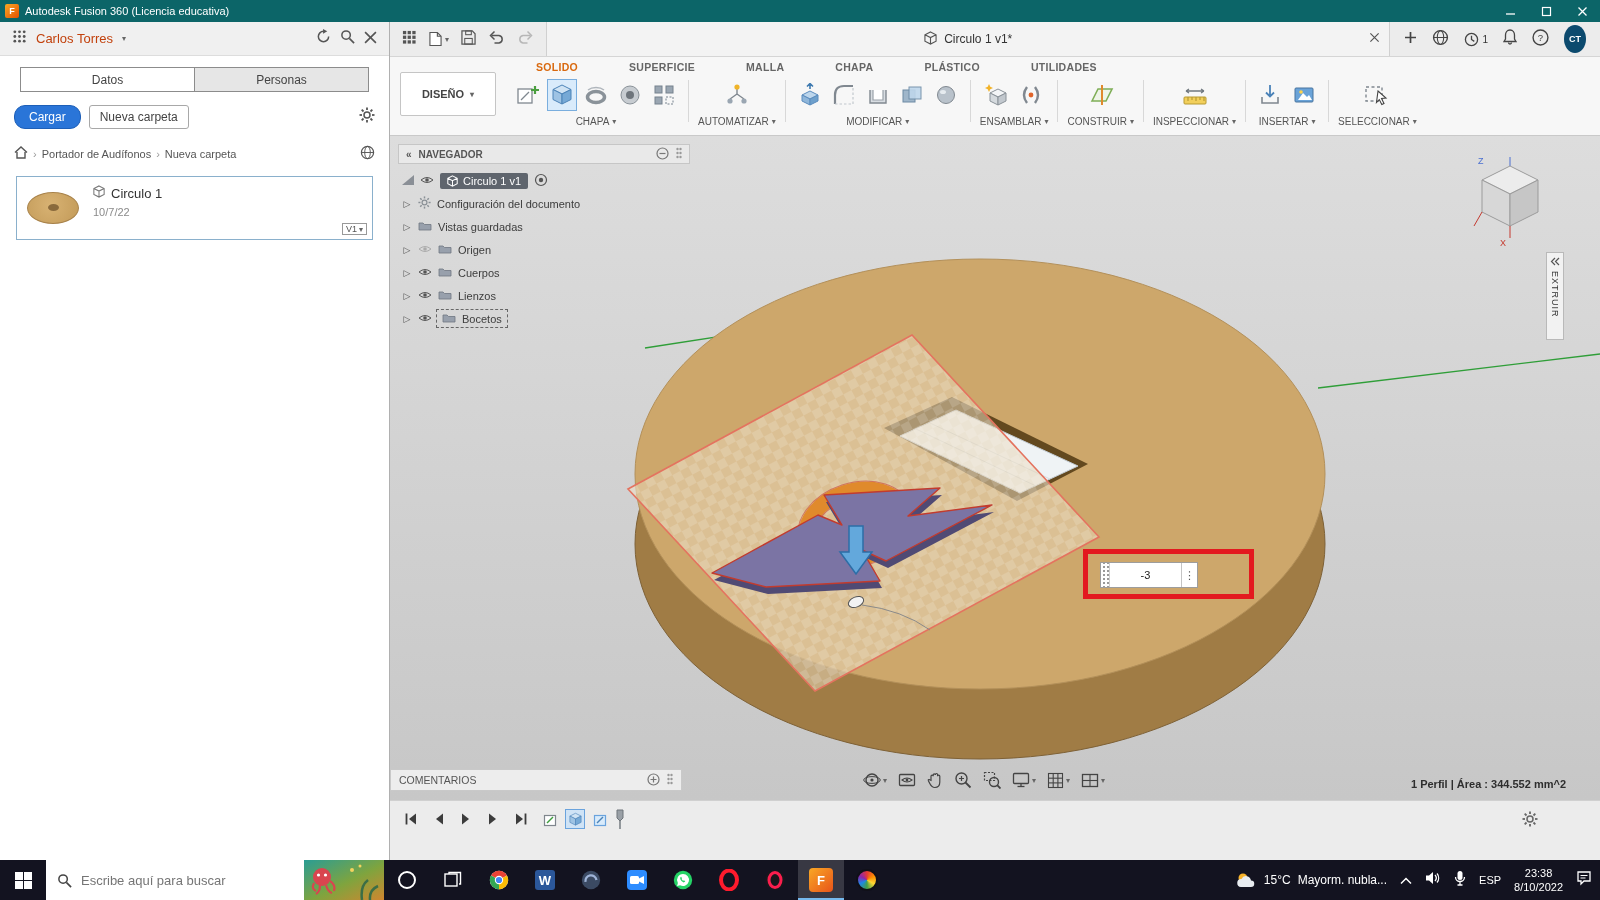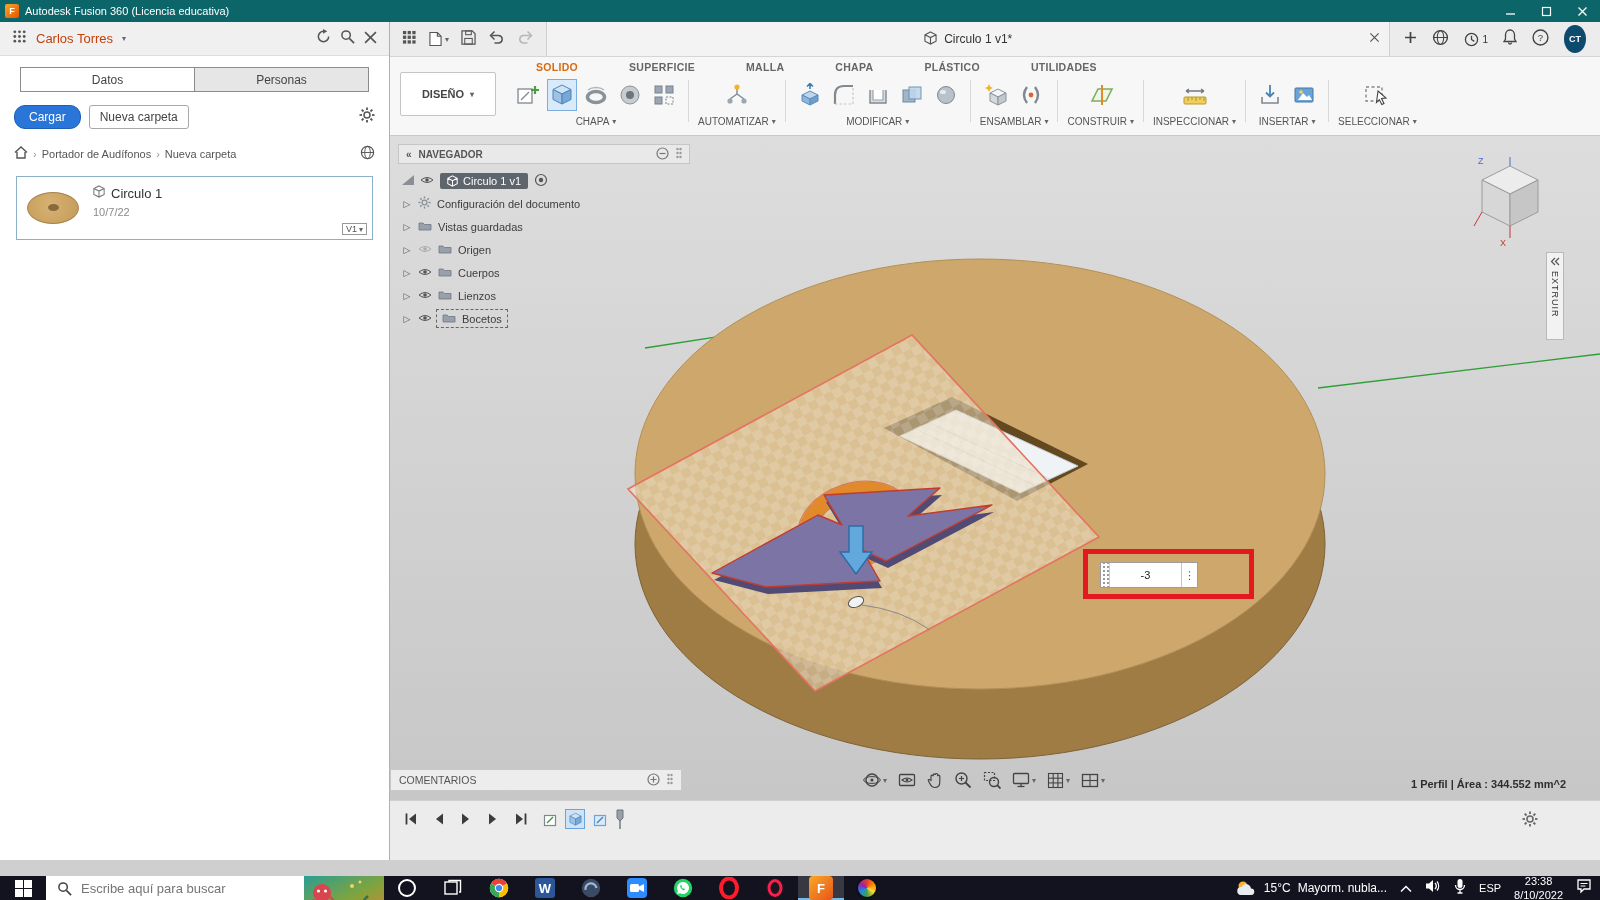--- a/index.html
+++ b/index.html
@@ -96,21 +96,21 @@
 
 
 .timeline{position:absolute;left:0;bottom:0;right:0;height:60px;background:#ececec;border-top:1px solid #d0d0d0}
 .transport{position:absolute;left:14px;top:11px;display:flex;gap:15px;color:#3c3c3c;align-items:center}
 .features{position:absolute;left:150px;top:8px;display:flex;gap:5px;align-items:flex-start}
 .feat{width:20px;height:20px;display:flex;align-items:center;justify-content:center;border:1px solid transparent}
 .feat.sel{background:#cfe3f6;border-color:#6aa3dd}
 .tl-gear{position:absolute;right:62px;top:10px;color:#555}
 
 
-.taskbar{position:absolute;left:0;bottom:0;right:0;height:24px;background:#131320;display:flex;align-items:stretch;color:#fff;z-index:60}
+.taskbar{position:absolute;left:0;bottom:0;right:0;height:40px;background:#131320;display:flex;align-items:stretch;color:#fff;z-index:60}
 .tb-start{width:46px;display:flex;align-items:center;justify-content:center}
 .searchbox{width:258px;background:#fff;display:flex;align-items:center;gap:9px;padding:0 11px;color:#444}
 .searchbox input{border:none;outline:none;font-size:13px;color:#333;width:190px;background:transparent;font-family:inherit}
 .search-art{width:80px;position:relative;overflow:hidden}
 .tb-apps{display:flex}
 .tb-slot{width:46px;display:flex;align-items:center;justify-content:center}
 .tb-slot.active{background:rgba(255,255,255,.16);box-shadow:inset 0 -2px 0 #76b9ed}
 .fusion-app-logo{width:24px;height:24px;border-radius:4px;background:linear-gradient(135deg,#f9a825,#e8541a);color:#fff;font-weight:bold;font-size:13px;display:flex;align-items:center;justify-content:center}
 .color-wheel{width:22px;height:22px;border-radius:50%;background:conic-gradient(#e53935,#fb8c00,#fdd835,#43a047,#1e88e5,#8e24aa,#e53935);border:2px solid #101018}
 .tray{margin-left:auto;display:flex;align-items:center;gap:13px;padding-right:8px}

